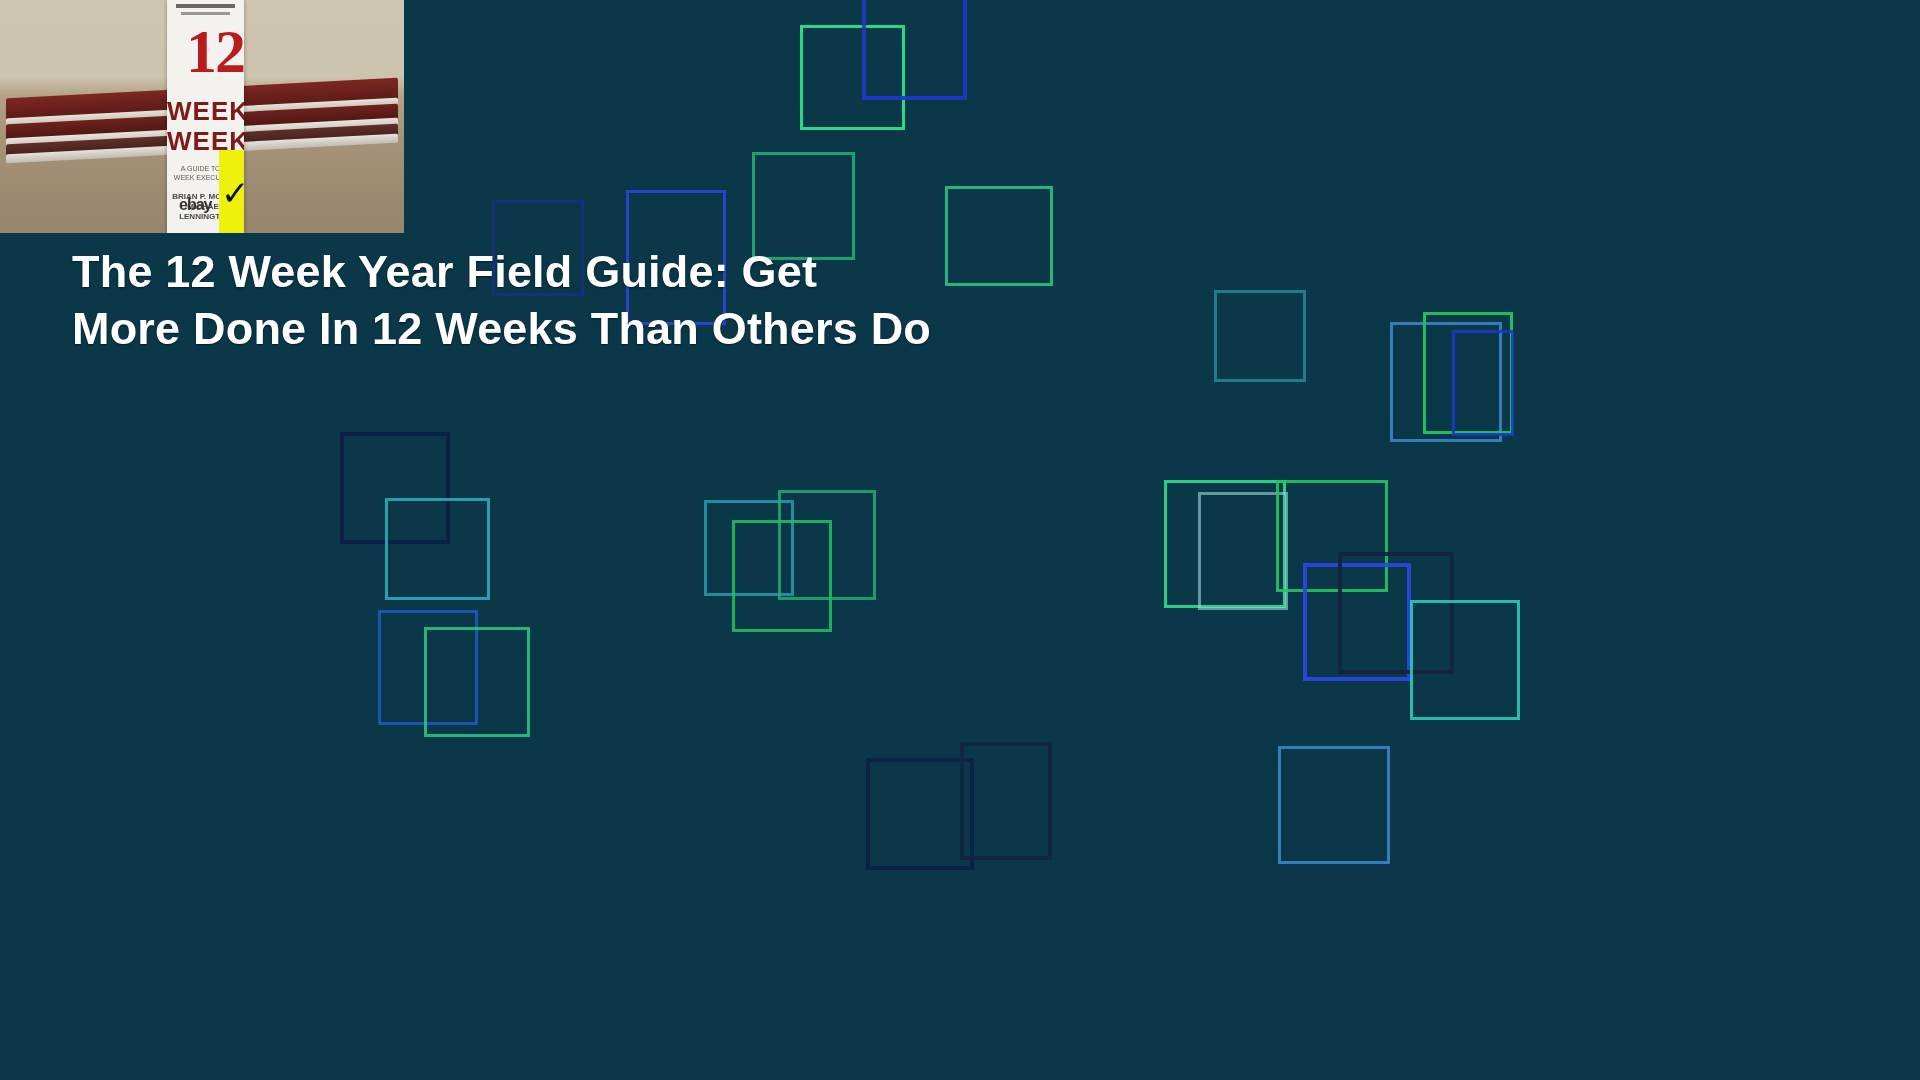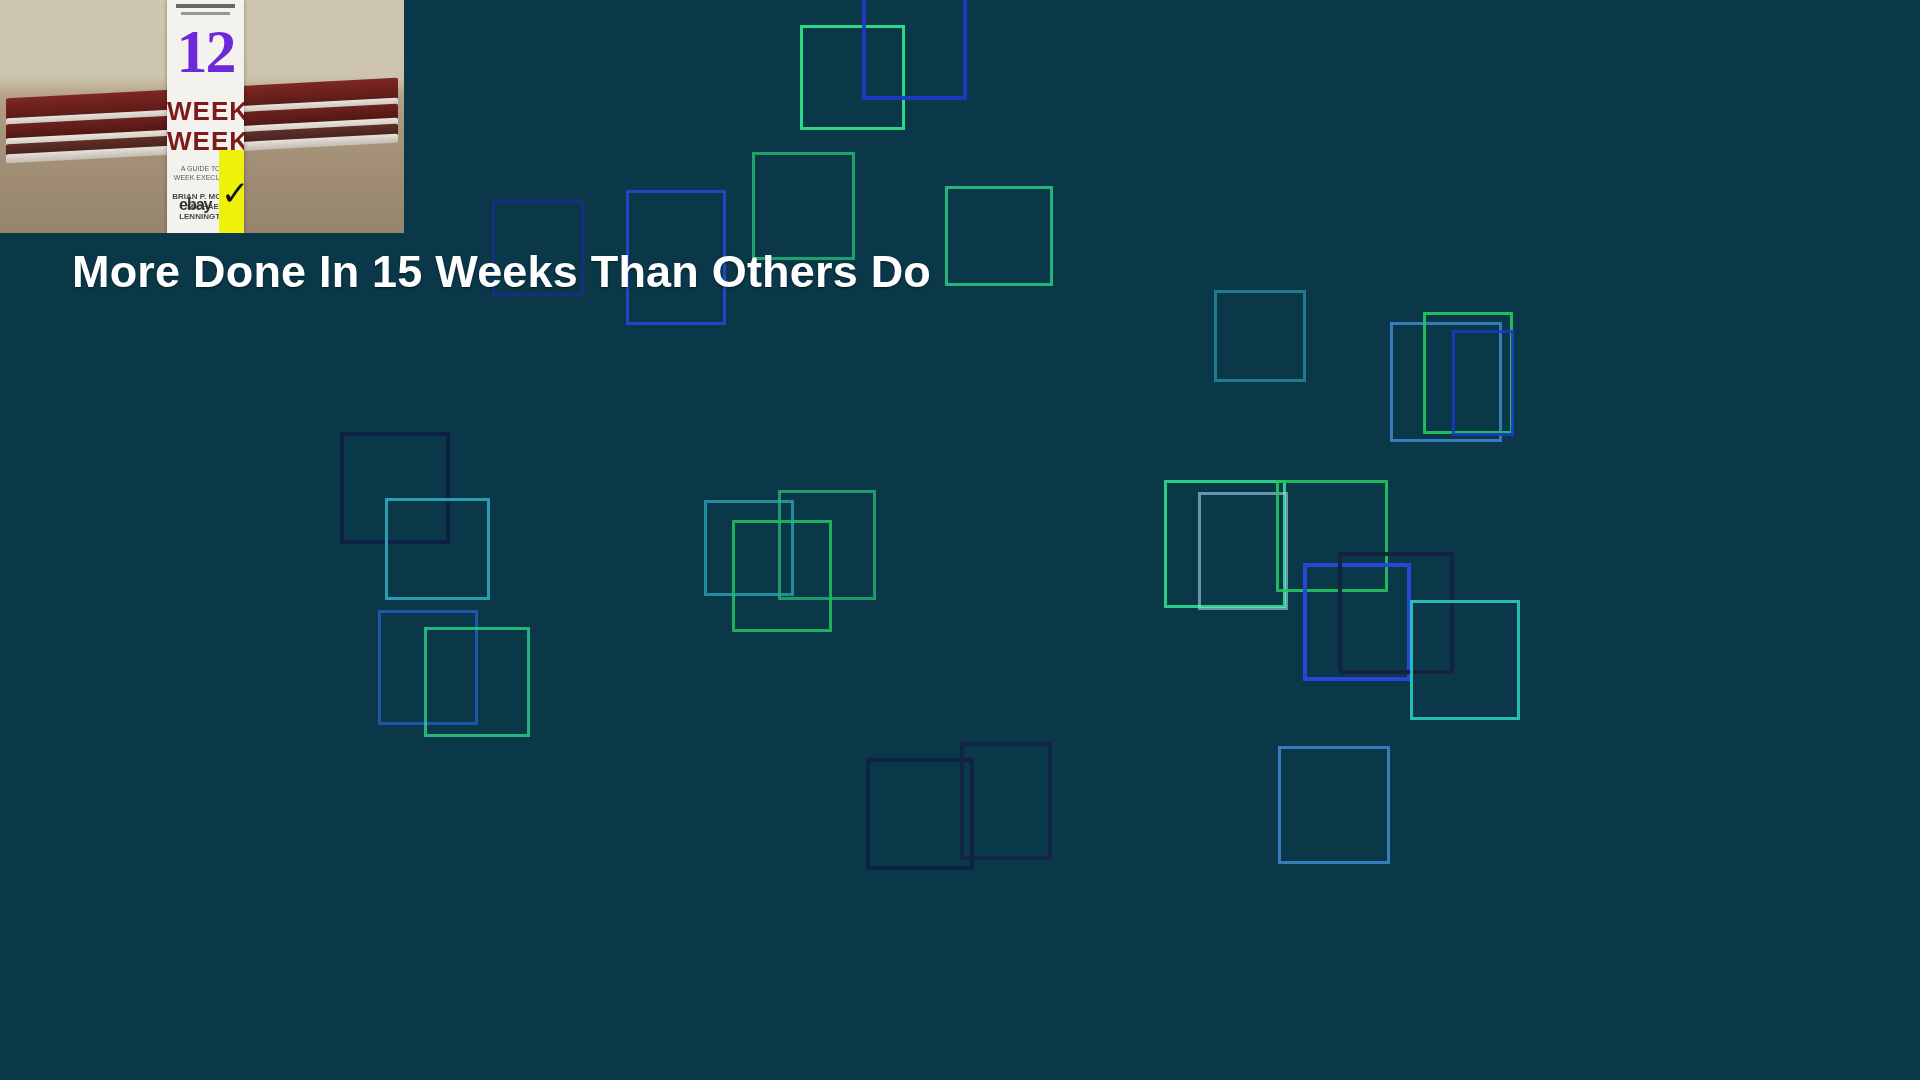--- a/index.html
+++ b/index.html
@@ -87,27 +87,27 @@
     position: absolute; left: 9px; top: 4px; right: 9px; height: 4px;
     background: #3a3a3a; opacity: .75;
   }
   .spine-topline2 {
     position: absolute; left: 14px; top: 12px; right: 14px; height: 3px;
     background: #5a5a5a; opacity: .6;
   }
   .spine-12 {
     position: absolute;
     left: 0; right: 0; top: 20px;
-    text-align: center;
+    text-align: right;
     font-family: "Liberation Serif", serif;
     font-weight: bold;
     font-size: 62px;
     line-height: 62px;
     letter-spacing: -2px;
-    color: #6d28d9;
+    color: #b91c1c;
   }
   .spine-week, .spine-year {
     position: absolute;
     left: 0; right: 0;
     text-align: center;
     font-family: Liberation Sans, sans-serif;
     font-weight: bold;
     font-size: 26px;
     letter-spacing: 1px;
     color: #7e1a18;
@@ -222,16 +222,17 @@
 12 WEEK EXECUTION</div>
       <div class="spine-auth">BRIAN P. MORAN
 MICHAEL LENNINGTON</div>
       <div class="spine-yellow"></div>
       <div class="spine-check">✓</div>
       <div class="ebay-mark">ebay</div>
     </div>
   </div>
 
   <div id="title" style="color: rgb(255, 255, 255);">
-    <span class="tline">More Done In 15 Weeks Than Others Do</span>
+    <span class="tline">The 12 Week Year Field Guide: Get</span>
+    <span class="tline">More Done In 12 Weeks Than Others Do</span>
   </div>
 
 </div>
 
 </body></html>

